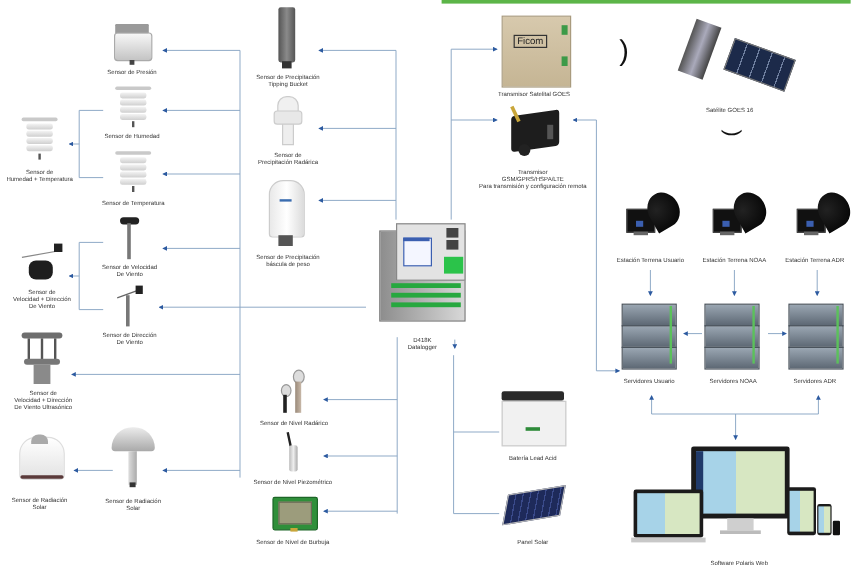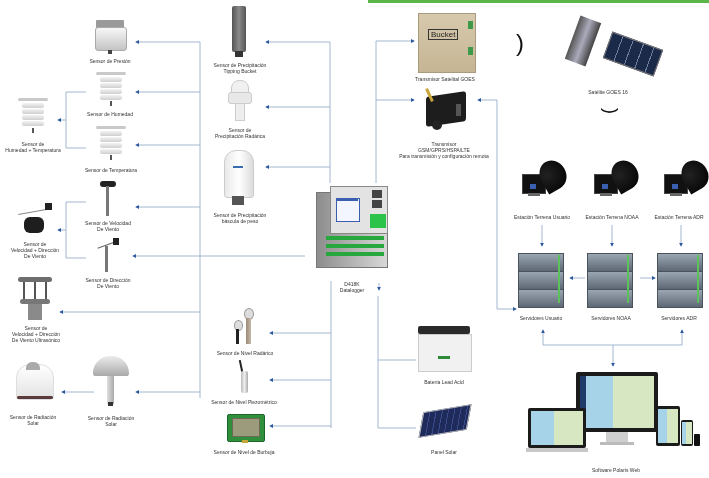--- a/index.html
+++ b/index.html
@@ -257,21 +257,21 @@
 </div>
 <div class="lbl" style="left:412px;top:379px;width:64px;">Batería Lead Acid</div>
 
 <div class="node" style="left:418px;top:404px;width:52px;height:34px;">
   <div style="position:absolute;left:4px;top:4px;width:44px;height:24px;background:repeating-linear-gradient(90deg,#1e2a5a 0 5px,#3a4a8a 5px 6px),#1e2a5a;transform:skewX(-20deg) rotate(-10deg);border:1px solid #bbb;"></div>
 </div>
 <div class="lbl" style="left:412px;top:449px;width:64px;">Panel Solar</div>
 
 <div class="node" style="left:418px;top:13px;width:56px;height:58px;">
   <div style="position:absolute;left:0;top:0;width:56px;height:58px;background:linear-gradient(#d7c9ad,#c5b594);border:1px solid #a99b7e;"></div>
-  <div style="position:absolute;left:10px;top:16px;padding:0 2px;font-size:8px;line-height:9px;color:#222;border:1px solid #333;">Bucket</div>
+  <div style="position:absolute;left:10px;top:16px;padding:0 2px;font-size:8px;line-height:9px;color:#222;border:1px solid #333;">Ficom</div>
   <div style="position:absolute;left:50px;top:8px;width:5px;height:8px;background:#3c9a48;"></div>
   <div style="position:absolute;left:50px;top:34px;width:5px;height:8px;background:#3c9a48;"></div>
 </div>
 <div class="lbl" style="left:404px;top:76px;width:82px;">Transmisor Satelital GOES</div>
 
 <div class="node" style="left:422px;top:88px;width:44px;height:46px;">
   <div style="position:absolute;left:4px;top:6px;width:40px;height:30px;background:#1d1d1d;border-radius:3px;transform:skewY(-8deg);"></div>
   <div style="position:absolute;left:6px;top:0;width:3px;height:14px;background:#c9a63a;transform:rotate(-25deg);"></div>
   <div style="position:absolute;left:10px;top:32px;width:10px;height:10px;background:#222;border-radius:50%;"></div>
   <div style="position:absolute;left:34px;top:16px;width:5px;height:12px;background:#555;"></div>

